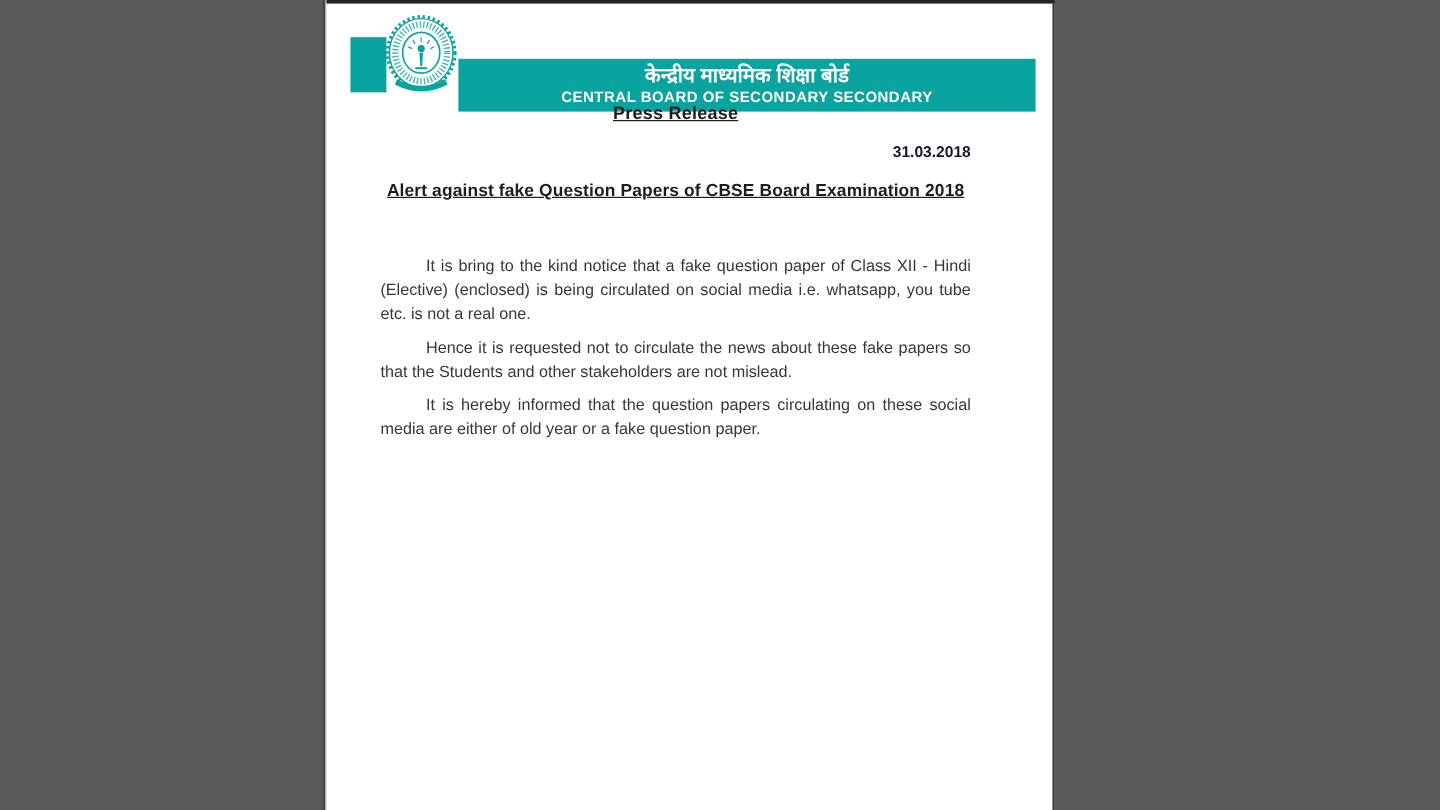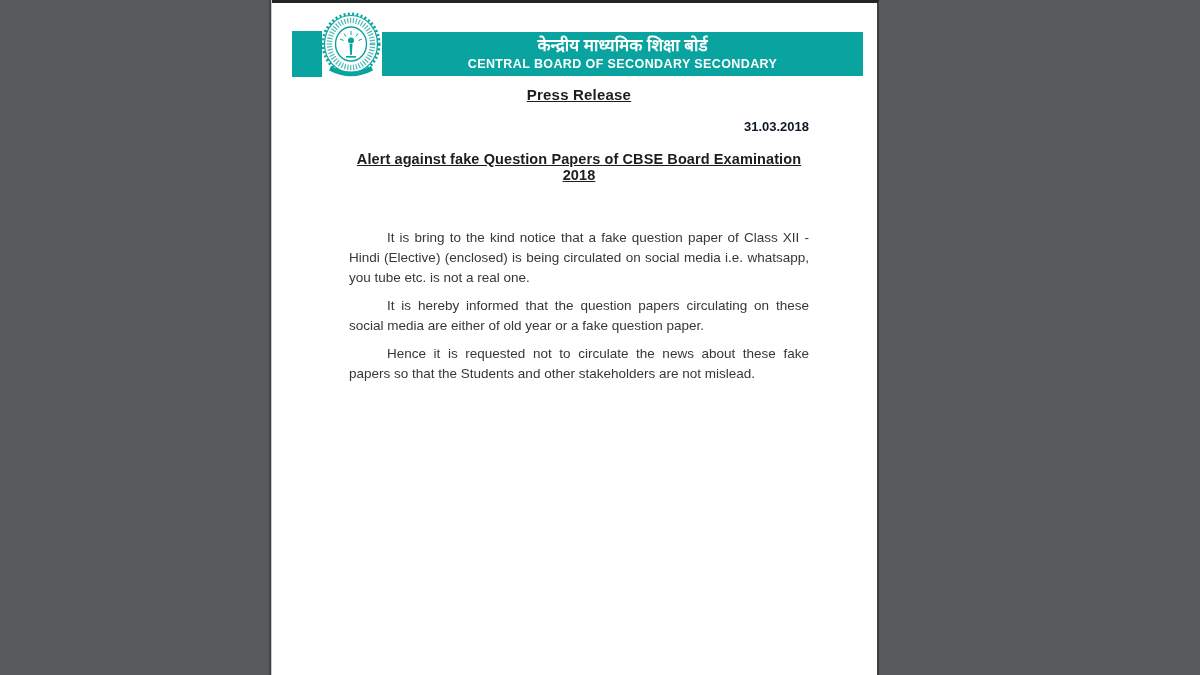--- a/index.html
+++ b/index.html
@@ -20,27 +20,27 @@
     box-shadow:-1px 0 0 #c7c7c8, -3px 0 0 #454648;
   }
   
   .teal-square{position:absolute;left:20px;top:28px;width:30px;height:46px;background:var(--accent-color);}
   .logo{position:absolute;left:48px;top:8px;width:62px;height:72px;}
   .logo svg{width:100%;height:100%;display:block;}
   .lg-stroke{stroke:var(--accent-color);fill:none;}
   .lg-fill{fill:var(--accent-color);}
   .lg-soft{stroke:#4db9b4;fill:none;}
   .band{
-    position:absolute;left:110px;top:29px;width:481px;height:44px;
+    position:absolute;left:110px;top:46px;width:481px;height:44px;
     background:var(--accent-color);color:#ffffff;text-align:center;padding-top:3px;
   }
   .band .hindi{font-size:17px;font-weight:bold;line-height:22px;}
   .band .english{font-size:12.5px;font-weight:bold;line-height:15px;letter-spacing:.4px;}
   
-  .content{position:relative;padding:0 68px 0 77px;color:var(--text-color);}
+  .content{position:relative;padding:0 68px 0 45px;color:var(--text-color);}
   .press-release{
     margin-top:84px;font-size:15px;line-height:16px;font-weight:bold;color:#1d1d1d;
     text-align:center;text-decoration:underline;letter-spacing:.2px;
   }
   .date-line{margin-top:17px;font-size:13px;line-height:14px;font-weight:bold;color:#0f172a;text-align:right;}
   .doc-title{
     margin-top:17px;font-size:14.5px;line-height:16px;font-weight:bold;color:#1d1d1d;
     text-align:center;text-decoration:underline;letter-spacing:.1px;
   }
   .content p{
@@ -89,18 +89,18 @@
         <div class="hindi">केन्द्रीय माध्यमिक शिक्षा बोर्ड</div>
         <div class="english">CENTRAL BOARD OF SECONDARY SECONDARY</div>
       </div>
     </div>
 
     <div class="content">
       <div class="press-release">Press Release</div>
       <div class="date-line">31.03.2018</div>
       <div class="doc-title">Alert against fake Question Papers of CBSE Board Examination 2018</div>
       <p class="first">It is bring to the kind notice that a fake question paper of Class XII - Hindi (Elective) (enclosed) is being circulated on social media i.e. whatsapp, you tube etc. is not a real one.</p>
+      <p>Hence it is requested not to circulate the news about these fake papers so that the Students and other stakeholders are not mislead.</p>
       <p>It is hereby informed that the question papers circulating on these social media are either of old year or a fake question paper.</p>
-      <p>Hence it is requested not to circulate the news about these fake papers so that the Students and other stakeholders are not mislead.</p>
     </div>
 
   </div>
 </div>
 
 </body></html>

